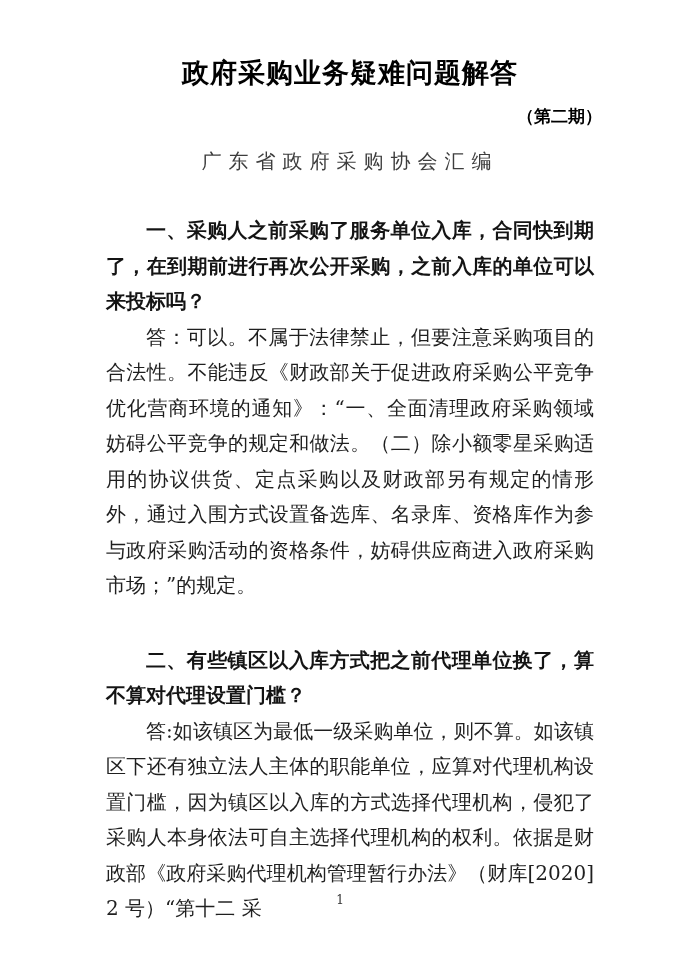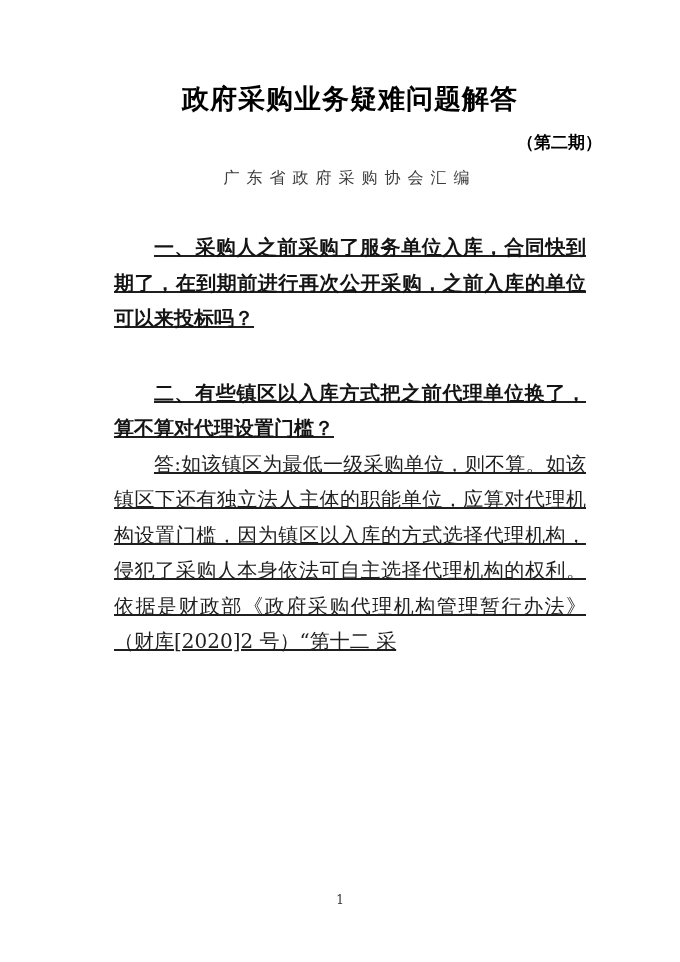--- a/index.html
+++ b/index.html
@@ -6,21 +6,21 @@
     margin: 0;
     padding: 0;
     background: #ffffff;
   }
   .page {
     position: relative;
     width: 680px;
     height: 962px;
     box-sizing: border-box;
     background: #ffffff;
-    padding: 83px 78px 0 98px;
+    padding: 57px 78px 0 98px;
     overflow: hidden;
     font-family: "DejaVu Serif", "Liberation Serif", serif;
     color: #1f1f1f;
   }
   .doc-title {
     margin: 0;
     text-align: center;
     font-size: 27px;
     line-height: 32px;
     font-weight: bold;
@@ -30,32 +30,31 @@
   }
   .doc-subtitle {
     margin-top: 17px;
     text-align: right;
     font-size: 17px;
     line-height: 21px;
     font-weight: bold;
     color: #000000;
   }
   .doc-byline {
-    margin-top: 15px;
+    margin-top: 24px;
     text-align: center;
-    font-size: 16px;
+    font-size: 20px;
     line-height: 20px;
     font-weight: normal;
     letter-spacing: 7px;
     color: #3d3d3d;
   }
   .qa-section {
-    margin: 16px;
+    margin: 8px;
     padding: 0;
-    text-decoration: underline;
   }
   .question, .answer {
     margin: 0;
     font-size: 20px;
     line-height: 35.5px;
     text-align: justify;
     text-indent: 2em;
     word-break: break-all;
   }
   .question {
@@ -91,20 +90,21 @@
 <div class="page">
 
   <h1 class="doc-title">政府采购业务疑难问题解答</h1>
 
   <div class="doc-subtitle">（第二期）</div>
 
   <div class="doc-byline">广东省政府采购协会汇编</div>
 
   <section class="qa-section first-section">
     <p class="question">一、采购人之前采购了服务单位入库，合同快到期了，在到期前进行再次公开采购，之前入库的单位可以来投标吗？</p>
+    <p class="answer">答：可以。不属于法律禁止，但要注意采购项目的合法性。不能违反《财政部关于促进政府采购公平竞争优化营商环境的通知》：“一、全面清理政府采购领域妨碍公平竞争的规定和做法。（二）除小额零星采购适用的协议供货、定点采购以及财政部另有规定的情形外，通过入围方式设置备选库、名录库、资格库作为参与政府采购活动的资格条件，妨碍供应商进入政府采购市场；”的规定。</p>
   </section>
 
   <section class="qa-section second-section">
     <p class="question">二、有些镇区以入库方式把之前代理单位换了，算不算对代理设置门槛？</p>
     <p class="answer">答:如该镇区为最低一级采购单位，则不算。如该镇区下还有独立法人主体的职能单位，应算对代理机构设置门槛，因为镇区以入库的方式选择代理机构，侵犯了采购人本身依法可自主选择代理机构的权利。依据是财政部《政府采购代理机构管理暂行办法》（财库[2020]2 号）“第十二 采</p>
   </section>
 
   <div class="page-number">1</div>
 
 </div>

